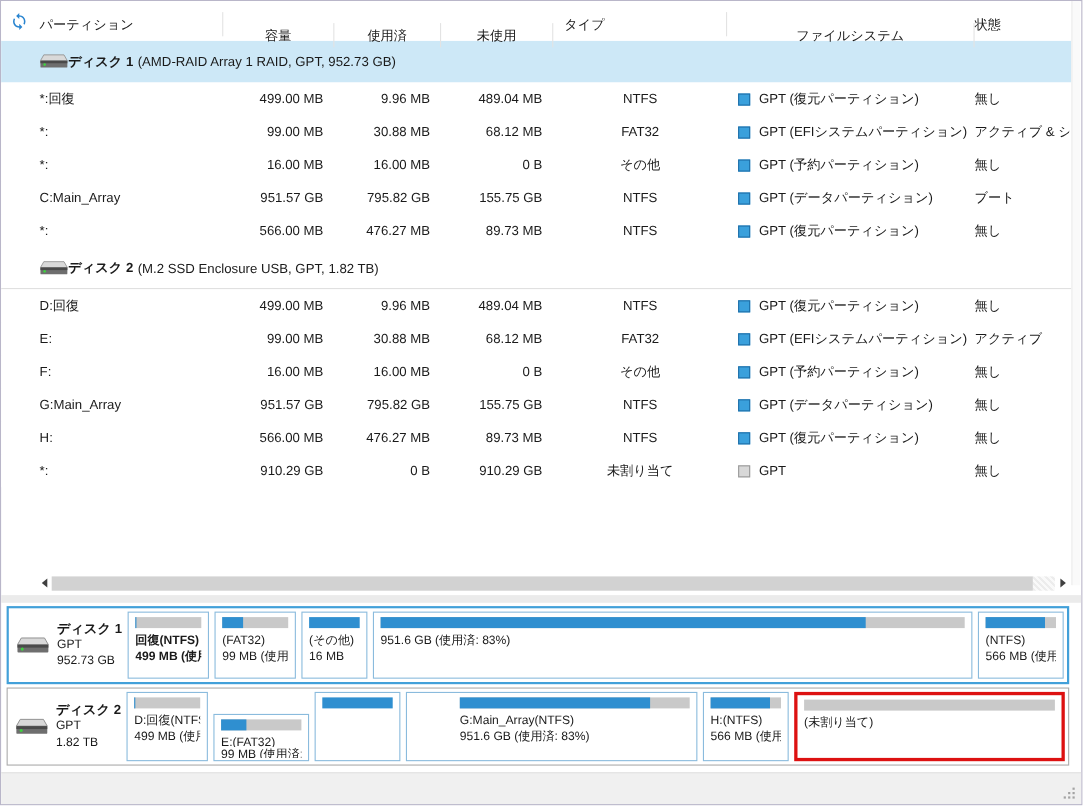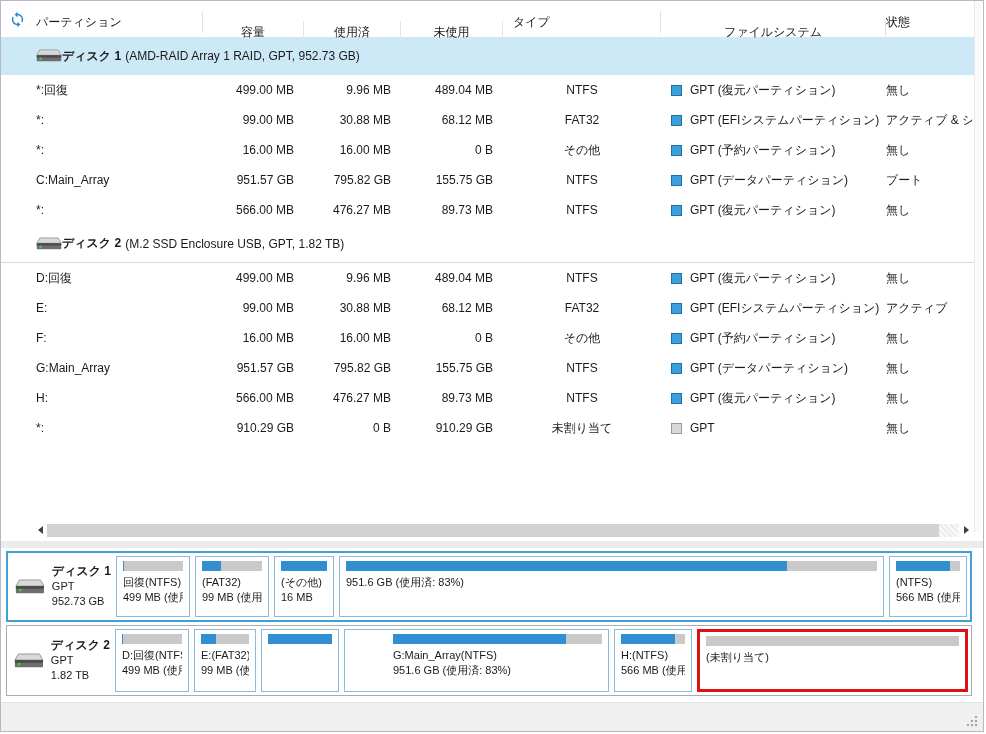--- a/index.html
+++ b/index.html
@@ -276,21 +276,21 @@
             <rect x="1" y="9" width="32" height="8" rx="1" fill="#6e6e6e"></rect>
             <rect x="1" y="9" width="32" height="3" fill="#4a4a4a"></rect>
             <circle cx="6" cy="13.5" r="1.6" fill="#3fd03f"></circle>
           </svg>
           <div class="txt">
             <div class="dname">ディスク 1</div>
             <div>GPT</div>
             <div>952.73 GB</div>
           </div>
         </div>
-        <div class="pblock" style="width: 74px; flex: 0 0 auto;">
+        <div class="pblock" style="width: 74px; flex: 0 0 auto; font-weight: bold;">
           <div class="pbar">
             <div class="fill" style="width: 2%;"></div>
           </div>
           <div class="pline">回復(NTFS)</div>
           <div class="pline">499 MB (使用済: 2%)</div>
         </div>
         <div class="pblock" style="width: 74px; flex: 0 0 auto;">
           <div class="pbar">
             <div class="fill" style="width: 31%;"></div>
           </div>
@@ -332,21 +332,21 @@
             <div>1.82 TB</div>
           </div>
         </div>
         <div class="pblock" style="width: 74px; flex: 0 0 auto;">
           <div class="pbar">
             <div class="fill" style="width: 2%;"></div>
           </div>
           <div class="pline">D:回復(NTFS)</div>
           <div class="pline">499 MB (使用済: 2%)</div>
         </div>
-        <div class="pblock" style="width: 62px; flex: 0 0 auto;">
+        <div class="pblock" style="width: 87px; flex: 0 0 auto; margin-top: 20px;">
           <div class="pbar">
             <div class="fill" style="width: 31%;"></div>
           </div>
           <div class="pline">E:(FAT32)</div>
           <div class="pline">99 MB (使用済: 31%)</div>
         </div>
         <div class="pblock" style="width: 78px; flex: 0 0 auto; gap: 42px;">
           <div class="pbar">
             <div class="fill" style="width: 100%;"></div>
           </div>

